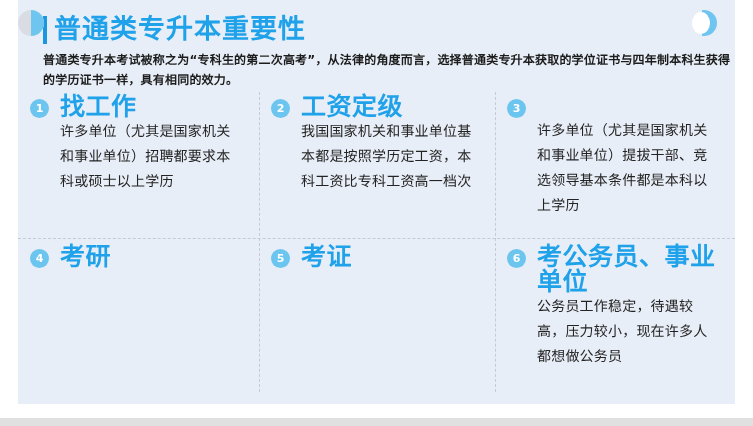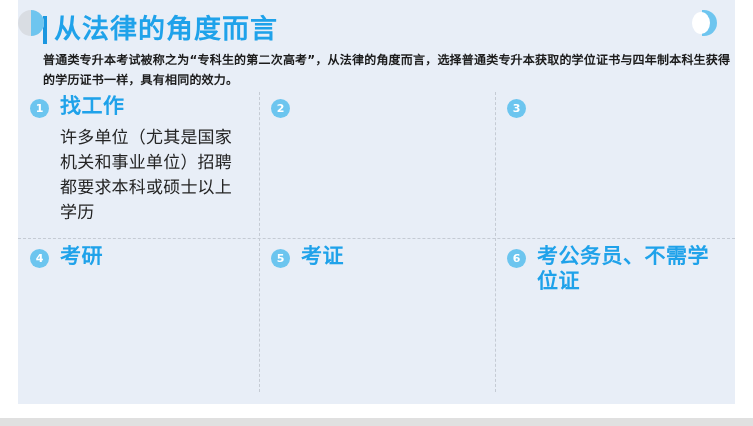--- a/index.html
+++ b/index.html
@@ -153,30 +153,29 @@
     background: #6cc5ef;
     color: #ffffff;
     font-size: 11px;
     font-weight: bold;
     line-height: 19px;
     text-align: center;
     margin-top: 5px;
   }
   .card-title {
     margin-left: 11px;
-    font-size: 21px;
+    font-size: 25px;
     line-height: 25px;
     font-weight: bold;
     color: #1fa2ea;
     letter-spacing: 0.5px;
   }
   .card-body {
     margin-left: 30px;
-    margin-top: 6px;
-    font-size: 17px;
+    font-size: 14px;
     line-height: 25px;
     color: #242424;
     letter-spacing: 0.2px;
   }
 
   
   .div-v {
     position: absolute;
     top: 0;
     width: 0;
@@ -215,47 +214,50 @@
   </div>
 
   <div class="deco deco-right">
     <div class="deco-half"></div>
     <div class="deco-bite"></div>
   </div>
 
   <div class="header">
     <div class="title-row">
       <div class="title-bar"></div>
-      <div class="page-title">从法律的角度而言</div>
+      <div class="page-title">普通类专升本重要性</div>
     </div>
     <div class="page-desc">普通类专升本考试被称之为“专科生的第二次高考”，从法律的角度而言，选择普通类专升本获取的学位证书与四年制本科生获得的学历证书一样，具有相同的效力。</div>
   </div>
 
   <div class="grid">
 
     <div class="grid-row row-1">
 
       <div class="card card-c1">
         <div class="card-head">
           <div class="badge">1</div>
           <div class="card-title">找工作</div>
         </div>
         <div class="card-body">许多单位（尤其是国家机关和事业单位）招聘都要求本科或硕士以上学历</div>
       </div>
 
       <div class="card card-c2">
         <div class="card-head">
           <div class="badge">2</div>
-        </div>
+          <div class="card-title">工资定级</div>
+        </div>
+        <div class="card-body">我国国家机关和事业单位基本都是按照学历定工资，本科工资比专科工资高一档次</div>
       </div>
 
       <div class="card card-c3">
         <div class="card-head">
           <div class="badge">3</div>
         </div>
+        <div class="card-body">许多单位（尤其是国家机关和事业单位）提拔干部、竞选领导基本条件都是本科以上学历</div>
       </div>
 
     </div>
 
     <div class="grid-row row-2">
 
       <div class="card card-c1">
         <div class="card-head">
           <div class="badge">4</div>
           <div class="card-title">考研</div>
@@ -265,22 +267,23 @@
       <div class="card card-c2">
         <div class="card-head">
           <div class="badge">5</div>
           <div class="card-title">考证</div>
         </div>
       </div>
 
       <div class="card card-c3">
         <div class="card-head">
           <div class="badge">6</div>
-          <div class="card-title">考公务员、不需学位证</div>
-        </div>
+          <div class="card-title">考公务员、事业单位</div>
+        </div>
+        <div class="card-body">公务员工作稳定，待遇较高，压力较小，现在许多人都想做公务员</div>
       </div>
 
     </div>
 
   </div>
 
   <div class="div-v div-v-1"></div>
   <div class="div-v div-v-2"></div>
   <div class="div-h"></div>
 

